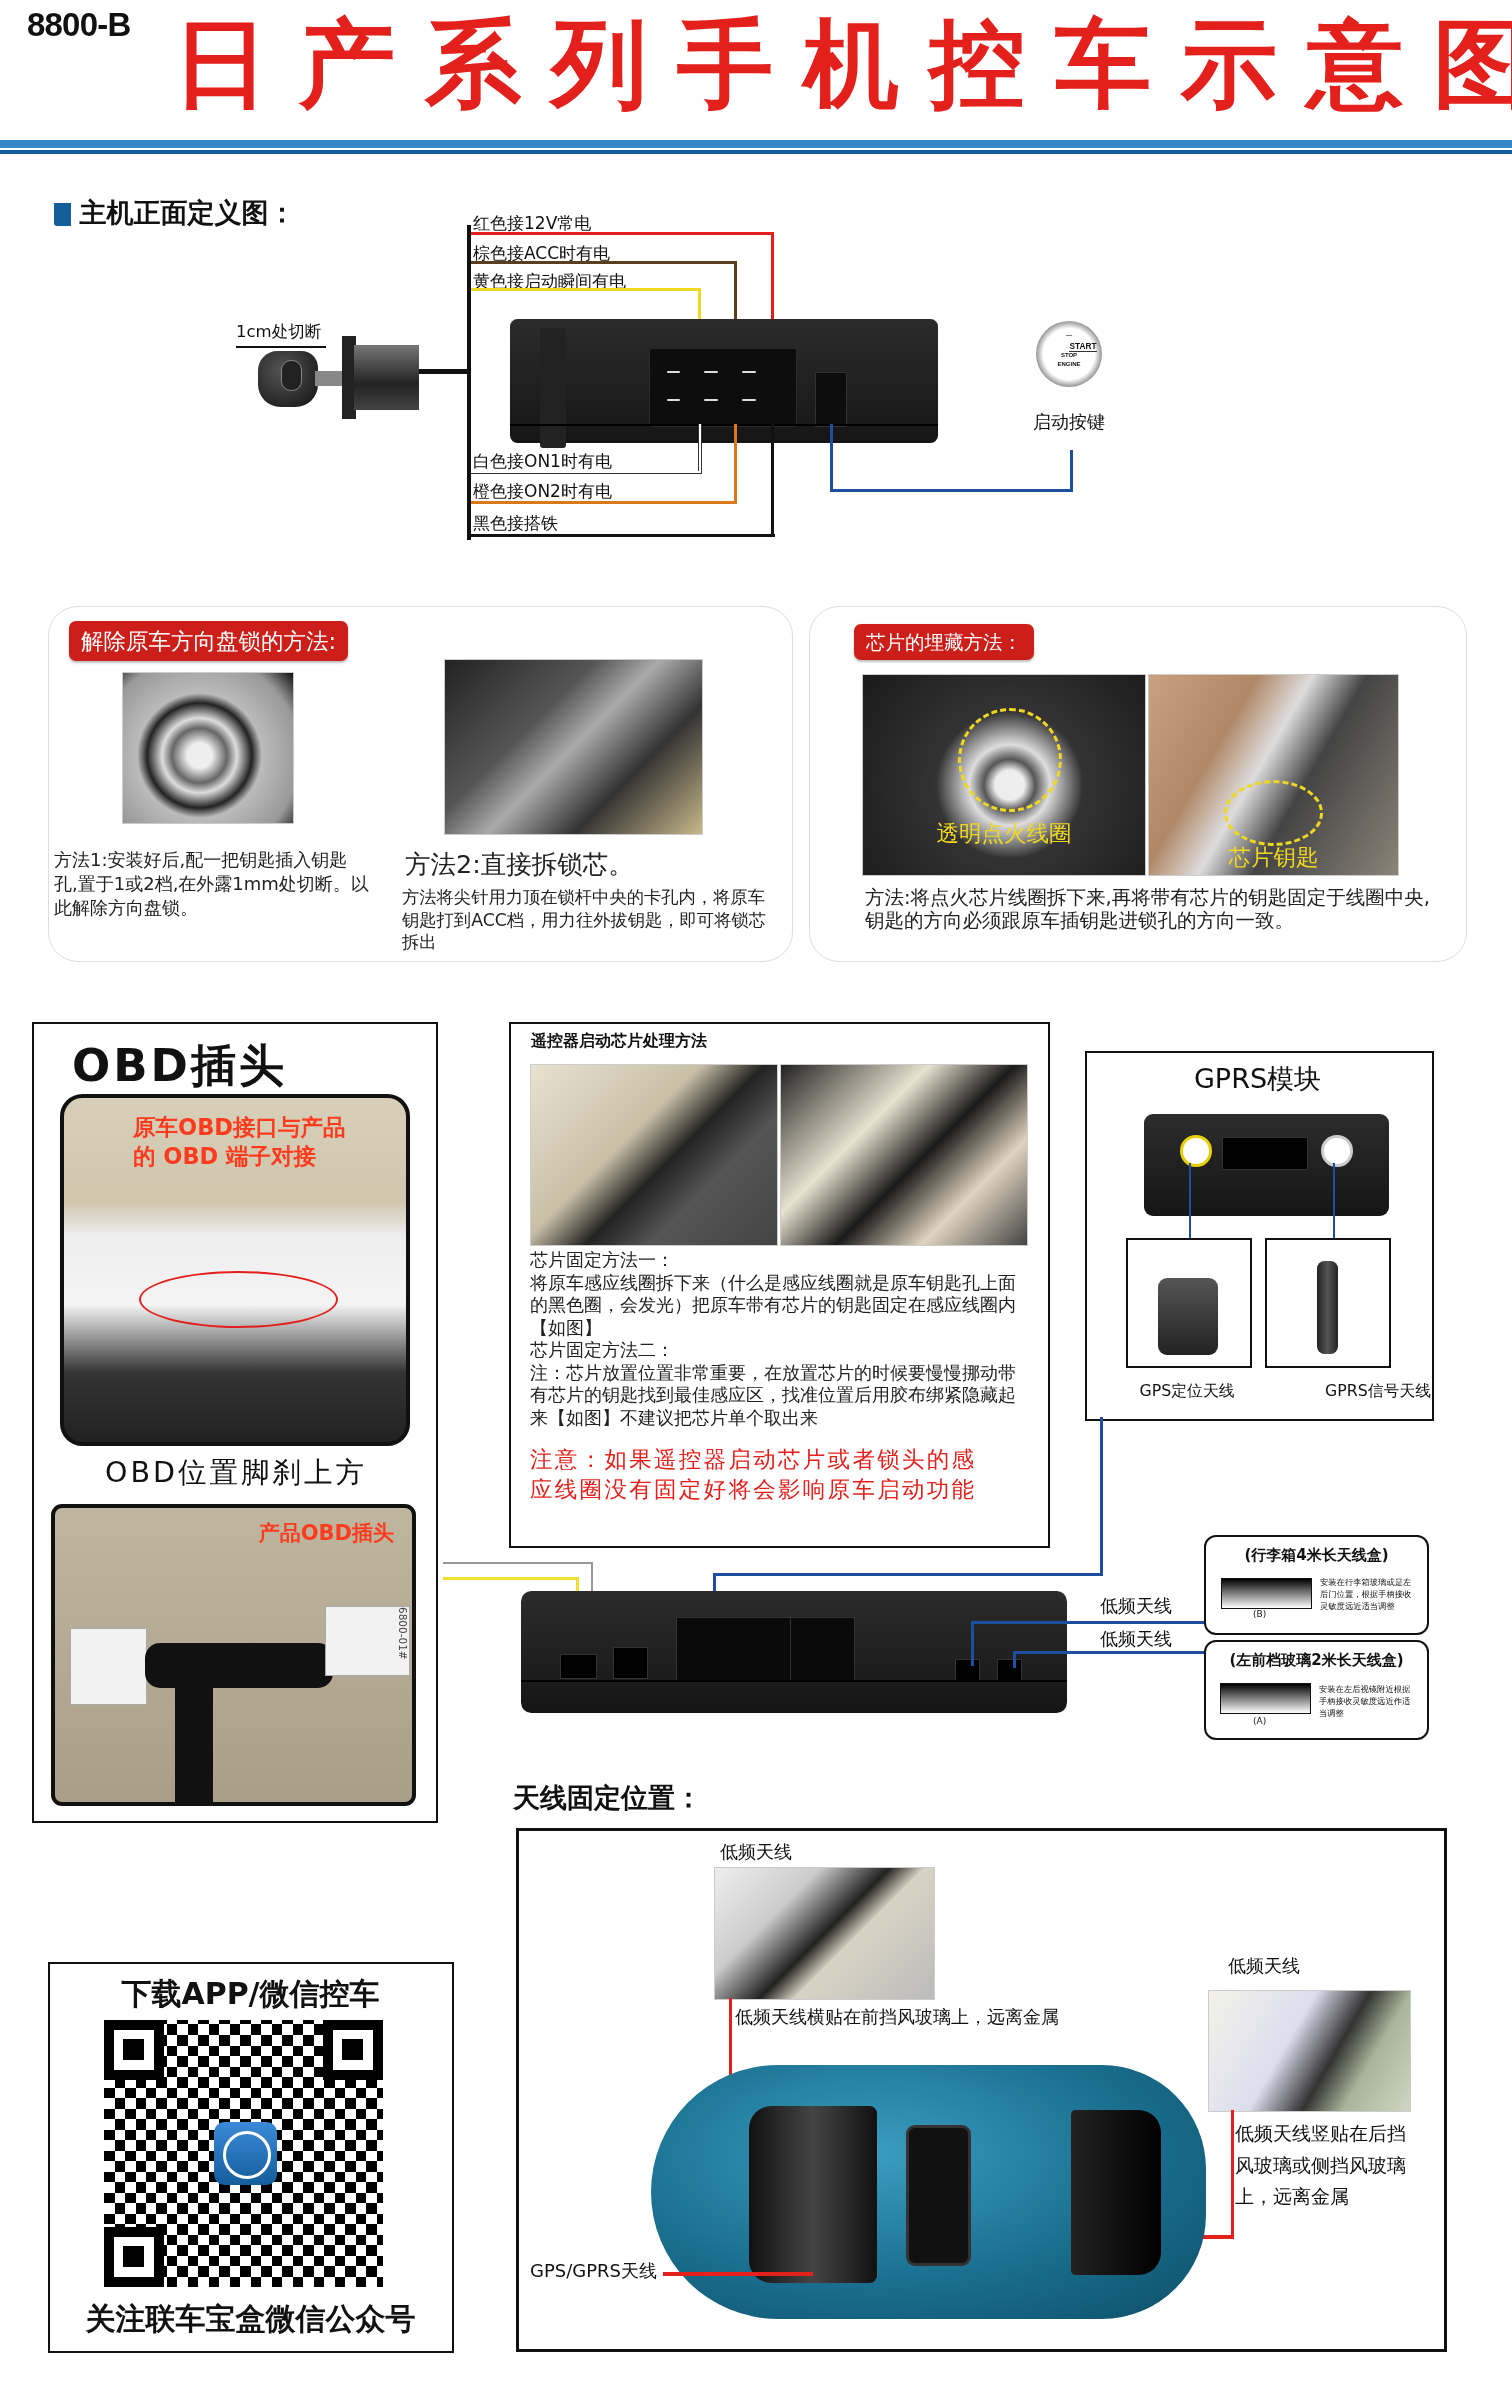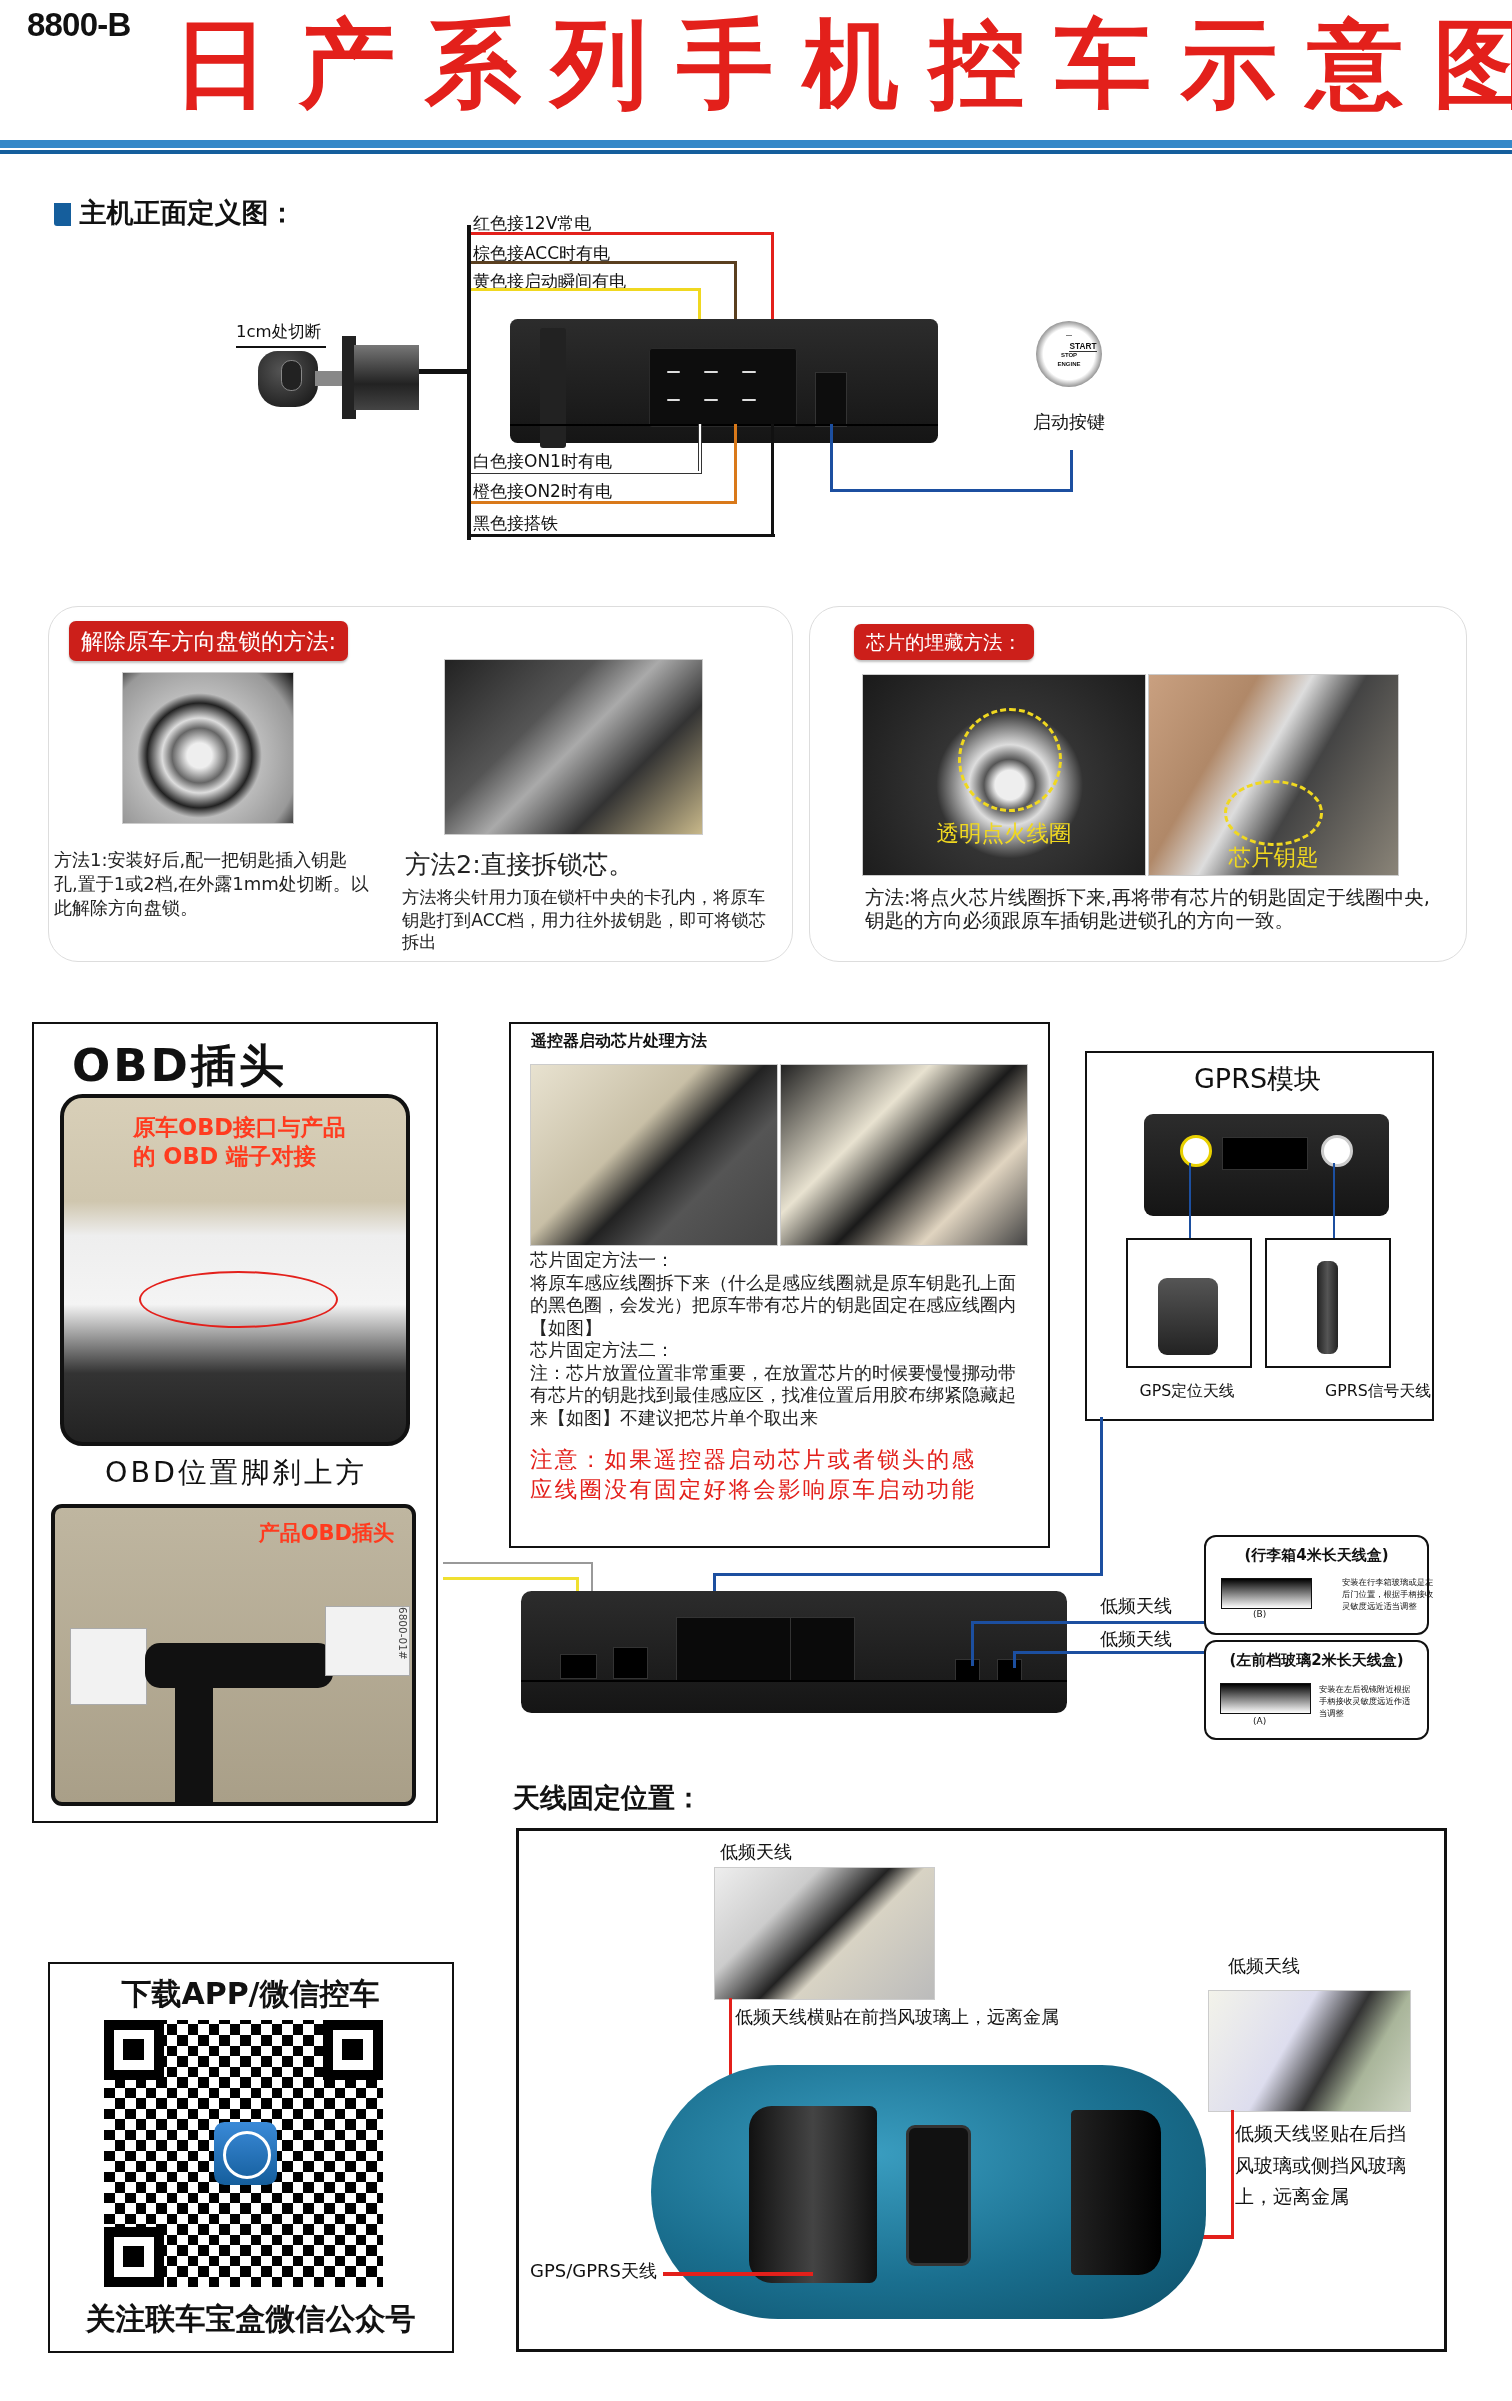--- a/index.html
+++ b/index.html
@@ -186,21 +186,21 @@
 <div class="blue-line" style="left:971px;top:1621px;width:245px;height:3px;"></div>
 <div class="blue-line" style="left:1013px;top:1651px;width:3px;height:16.5px;"></div>
 <div class="blue-line" style="left:1013px;top:1651px;width:203px;height:3px;"></div>
 <div class="abs" style="left:1100px;top:1594px;font-size:18px;">低频天线</div>
 <div class="abs" style="left:1100px;top:1627px;font-size:18px;">低频天线</div>
 
 <div class="abs" style="left:1204px;top:1535px;width:221px;height:96px;border:2.3px solid #111;border-radius:12px;background:#fff;">
   <div style="text-align:center;font-weight:bold;font-size:15px;margin-top:9px;">(行李箱4米长天线盒)</div>
   <div style="position:absolute;left:15px;top:41px;width:89px;height:28.5px;background:linear-gradient(#000,#fff);border:1.5px solid #111;"></div>
   <div style="position:absolute;left:47px;top:72px;font-size:9px;">(B)</div>
-  <div style="position:absolute;left:114px;top:39px;width:98px;font-size:8.3px;line-height:12px;margin-left:22px;">安装在行李箱玻璃或是左后门位置，根据手柄接收灵敏度远近适当调整</div>
+  <div style="position:absolute;left:114px;top:39px;width:98px;font-size:8.3px;line-height:12px;">安装在行李箱玻璃或是左后门位置，根据手柄接收灵敏度远近适当调整</div>
 </div>
 <div class="abs" style="left:1204px;top:1640px;width:221px;height:96px;border:2.3px solid #111;border-radius:12px;background:#fff;">
   <div style="text-align:center;font-weight:bold;font-size:15px;margin-top:9px;">(左前档玻璃2米长天线盒)</div>
   <div style="position:absolute;left:13.5px;top:41px;width:89px;height:28.5px;background:linear-gradient(#000,#fff);border:1.5px solid #111;"></div>
   <div style="position:absolute;left:47px;top:74px;font-size:9px;">(A)</div>
   <div style="position:absolute;left:113px;top:41px;width:98px;font-size:8.3px;line-height:12px;">安装在左后视镜附近根据手柄接收灵敏度远近作适当调整</div>
 </div>
 
 <div class="abs sec-title" style="left:513px;top:1780px;">天线固定位置：</div>
 <div class="abs" style="left:516px;top:1828px;width:925px;height:518px;border:3px solid #111;background:#fff;"></div>

